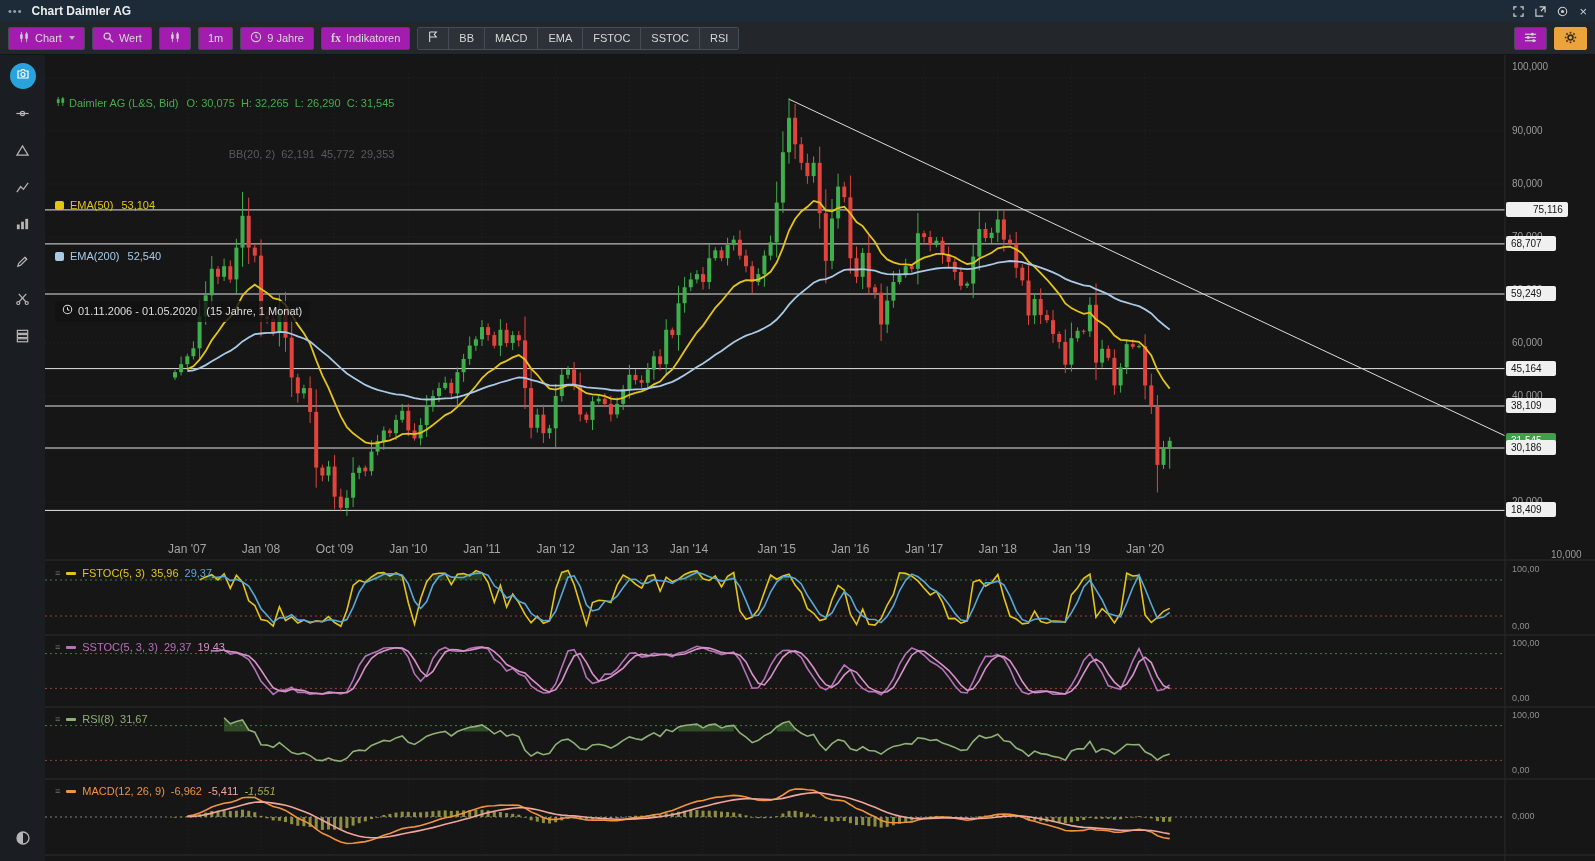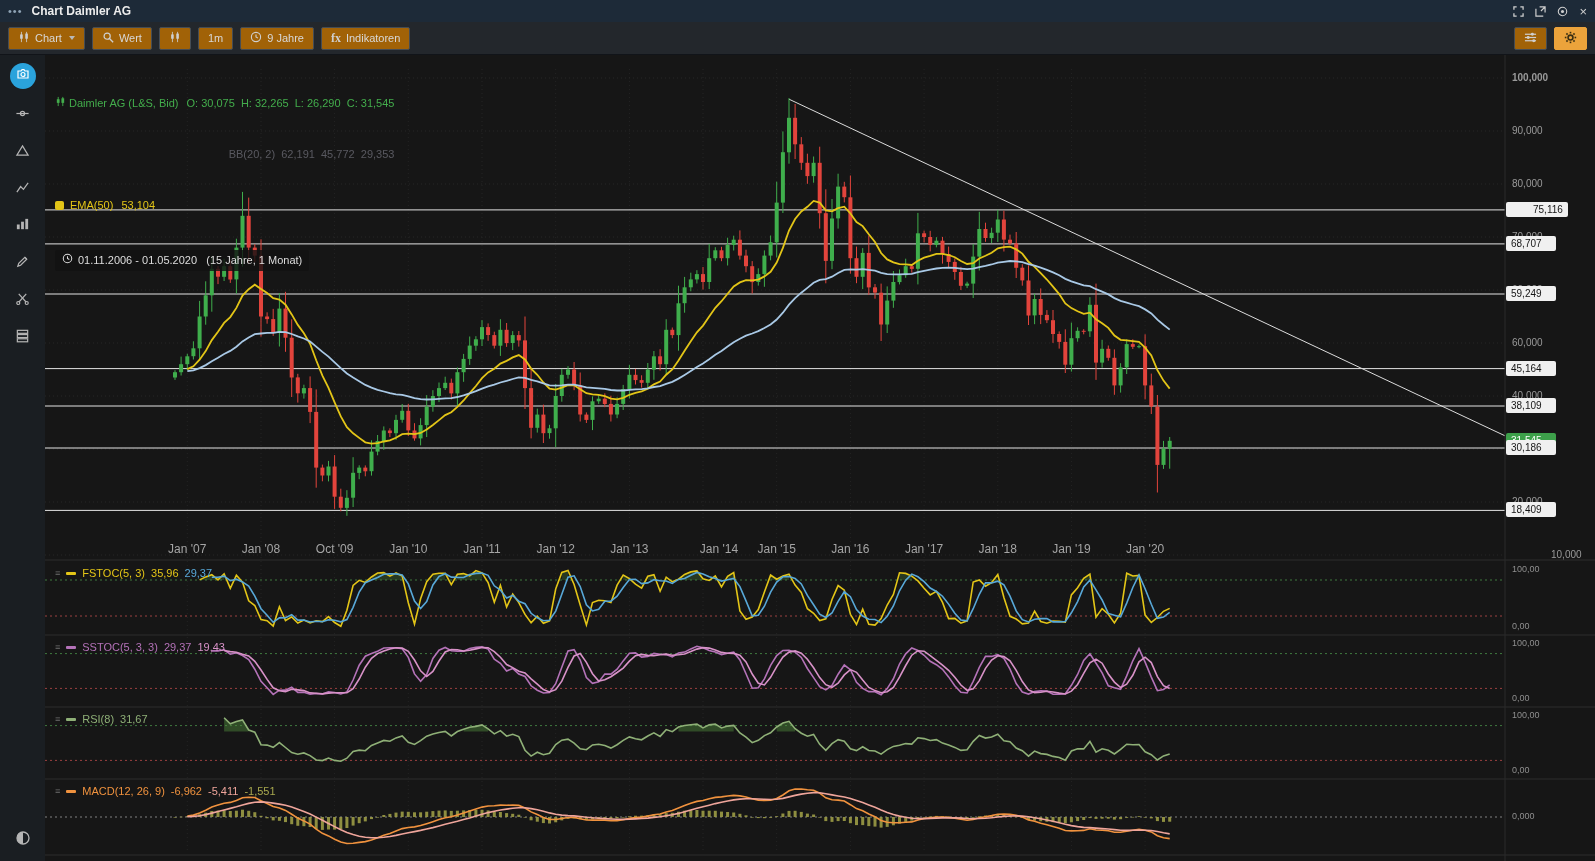--- a/index.html
+++ b/index.html
@@ -8,21 +8,21 @@
        font-family:"Liberation Sans","DejaVu Sans",sans-serif;-webkit-user-select:none;}
   
   .titlebar{height:22px;background:#1d2a38;display:flex;align-items:center;padding:0 8px;gap:9px;flex:0 0 22px;}
   .dots{color:#8fa3b5;font-size:11px;letter-spacing:1px;cursor:pointer;}
   .titlebar .title{color:#ececec;font-size:12px;font-weight:bold;}
   .win{margin-left:auto;display:flex;gap:11px;align-items:center;}
   .win span{display:flex;align-items:center;cursor:pointer;color:#cfcfcf;font-size:13px;line-height:1;}
   
   .toolbar{height:33px;background:#23272c;display:flex;align-items:center;padding:0 8px;gap:7px;
            border-bottom:1px solid #111419;flex:0 0 33px;}
-  .tbtn{display:inline-flex;align-items:center;gap:5px;background:#a16207;border:1px solid #454c54;
+  .tbtn{display:inline-flex;align-items:center;gap:5px;background:#a21caf;border:1px solid #454c54;
         color:#d8d8d8;height:23px;padding:0 9px;border-radius:2px;font-size:11px;cursor:pointer;
         font-family:inherit;white-space:nowrap;}
   .caret{width:0;height:0;border-left:3px solid transparent;border-right:3px solid transparent;
          border-top:4px solid #b9b9b9;margin-left:2px;}
   .fx{font-family:"Liberation Serif","DejaVu Serif",serif;font-weight:bold;font-size:12px;color:#cfcfcf;}
   .seg{display:inline-flex;border:1px solid #454c54;border-radius:2px;overflow:hidden;height:23px;}
   .seg button{background:#2c3238;border:none;border-left:1px solid #454c54;color:#d8d8d8;height:100%;
               padding:0 10px;font-size:11px;cursor:pointer;font-family:inherit;display:flex;align-items:center;}
   .seg button:first-child{border-left:none;}
   .tb-spacer{flex:1;}
@@ -60,21 +60,21 @@
   .pl-handle{color:#6e6e6e;font-size:9px;}
   .pl-dash{width:10px;height:3px;border-radius:1px;display:inline-block;}
   .panel-legend.fstoc .pl-dash{background:#e3c517;}
   .panel-legend.sstoc .pl-dash{background:#b472b8;}
   .panel-legend.rsi  .pl-dash{background:#8fb077;}
   .panel-legend.macd .pl-dash{background:#f0923e;}
   .panel-legend.fstoc .lbl,.panel-legend.fstoc .v0{color:#e3c517;} .panel-legend.fstoc .v1{color:#58a8d8;}
   .panel-legend.sstoc .lbl,.panel-legend.sstoc .v0{color:#b472b8;} .panel-legend.sstoc .v1{color:#d892c8;}
   .panel-legend.rsi  .lbl,.panel-legend.rsi .v0{color:#8fb077;}
   .panel-legend.macd .lbl,.panel-legend.macd .v0{color:#f0923e;} .panel-legend.macd .v1{color:#efa59b;}
-  .panel-legend.macd .v2{color:#a8a84e;}
+  .panel-legend.macd .v2{color:#a8a84e;font-style:italic;}
 </style>
 </head>
 <body>
 
 <div class="app">
 
   <div class="titlebar">
     <span class="dots">•••</span>
     <span class="title">Chart Daimler AG</span>
     <div class="win">
@@ -131,20 +131,33 @@
       <span><svg viewBox="0 0 14 14" width="12" height="12">
             <circle cx="7" cy="7" r="5.4" fill="none" stroke="#cfcfcf" stroke-width="1.3"></circle>
             <path d="M7 4 v3 l2.3 1.3" stroke="#cfcfcf" fill="none" stroke-width="1.3"></path>
           </svg></span>
       <span>9 Jahre</span>
     </button>
     <button class="tbtn">
       <span class="fx">fx</span>
       <span>Indikatoren</span>
     </button>
+    <div class="seg">
+      <button>
+          <span><svg viewBox="0 0 12 14" width="10" height="12">
+              <path d="M2 1 v12 M2 1 h8 l-2.5 3 2.5 3 h-8" stroke="#d8d8d8" fill="none" stroke-width="1.3"></path>
+            </svg></span>
+        </button>
+      <button>BB</button>
+      <button>MACD</button>
+      <button>EMA</button>
+      <button>FSTOC</button>
+      <button>SSTOC</button>
+      <button>RSI</button>
+    </div>
     <div class="tb-spacer"></div>
     <button class="tbtn">
       <span><svg viewBox="0 0 14 14" width="13" height="13">
             <g stroke="#cfcfcf" stroke-width="1.3">
               <line x1="1" y1="3.5" x2="13" y2="3.5"></line>
               <line x1="1" y1="7" x2="13" y2="7"></line>
               <line x1="1" y1="10.5" x2="13" y2="10.5"></line>
             </g>
             <circle cx="9" cy="3.5" r="1.6" fill="#cfcfcf"></circle>
             <circle cx="4.5" cy="7" r="1.6" fill="#cfcfcf"></circle>
@@ -802,20 +815,21 @@
 
       <div class="legend">
         <div><span><svg viewBox="0 0 12 12" width="11" height="11">
                 <line x1="3.5" y1="1" x2="3.5" y2="11" stroke="#43ad4c"></line>
                 <rect x="2" y="3.5" width="3" height="4" fill="#43ad4c"></rect>
                 <line x1="8.5" y1="1" x2="8.5" y2="11" stroke="#43ad4c"></line>
                 <rect x="7" y="2.5" width="3" height="5" fill="#43ad4c"></rect>
               </svg></span> <span class="lg-green">Daimler AG (L&amp;S, Bid)</span><span class="lg-green lg-val">O: 30,075  H: 32,265  L: 26,290  C: 31,545</span></div>
         <div class="lg-dim"><span>BB(20, 2)  62,191  45,772  29,353</span></div>
         <div><span class="chip y"></span><span class="lg-yellow">EMA(50)</span><span class="lg-yellow lg-val">53,104</span></div>
+        <div><span class="chip b"></span><span class="lg-blue">EMA(200)</span><span class="lg-blue lg-val">52,540</span></div>
         <div><span class="range-chip"><span><svg viewBox="0 0 14 14" width="11" height="11">
                   <circle cx="7" cy="7" r="5.4" fill="none" stroke="#ddd" stroke-width="1.3"></circle>
                   <path d="M7 4 v3 l2.3 1.3" stroke="#ddd" fill="none" stroke-width="1.3"></path>
                 </svg></span><span>01.11.2006 - 01.05.2020   (15 Jahre, 1 Monat)</span></span></div>
       </div>
 
       <div class="panel-legend fstoc" style="top:511px">
         <span class="pl-handle">≡</span>
         <span class="pl-dash"></span>
         <span class="lbl">FSTOC(5, 3)</span>
@@ -836,38 +850,38 @@
         <span class="v0">31,67</span>
       </div>
       <div class="panel-legend macd" style="top:729px">
         <span class="pl-handle">≡</span>
         <span class="pl-dash"></span>
         <span class="lbl">MACD(12, 26, 9)</span>
         <span class="v0">-6,962</span>
         <span class="v1">-5,411</span>
         <span class="v2">-1,551</span>
       </div>
-    <div class="ytick" style="top: 17px; font-weight: bold;">100,000</div>
+    <div class="ytick" style="top: 6px;">100,000</div>
         <div class="ytick" style="top: 70px;">90,000</div>
         <div class="ytick" style="top: 123px;">80,000</div>
         <div class="ytick" style="top: 176px;">70,000</div>
         <div class="ytick" style="top: 229px;">60,000</div>
         <div class="ytick" style="top: 282px;">60,000</div>
         <div class="ytick" style="top: 335px;">40,000</div>
         <div class="ytick" style="top: 388px;">30,000</div>
         <div class="ytick" style="top: 441px;">20,000</div>
         <div class="ytick" style="top: 494px; margin-left: 39px;">10,000</div>
         <div class="xlab" style="left: 120.28px;">Jan '07</div>
         <div class="xlab" style="left: 193.96px;">Jan '08</div>
         <div class="xlab" style="left: 267.64px;">Oct '09</div>
         <div class="xlab" style="left: 341.32px;">Jan '10</div>
         <div class="xlab" style="left: 415px;">Jan '11</div>
         <div class="xlab" style="left: 488.68px;">Jan '12</div>
         <div class="xlab" style="left: 562.36px;">Jan '13</div>
-        <div class="xlab" style="left: 652px;">Jan '14</div>
+        <div class="xlab" style="left: 622px;">Jan '14</div>
         <div class="xlab" style="left: 709.72px;">Jan '15</div>
         <div class="xlab" style="left: 783.4px;">Jan '16</div>
         <div class="xlab" style="left: 857.08px;">Jan '17</div>
         <div class="xlab" style="left: 930.76px;">Jan '18</div>
         <div class="xlab" style="left: 1004.44px;">Jan '19</div>
         <div class="xlab" style="left: 1078.12px;">Jan '20</div>
         <div class="price-tag current" style="top: 377.812px;">31,545</div>
         <div class="price-tag" style="top: 146.885px; padding-left: 27px;">75,116</div>
         <div class="price-tag" style="top: 180.853px;">68,707</div>
         <div class="price-tag" style="top: 230.98px;">59,249</div>

